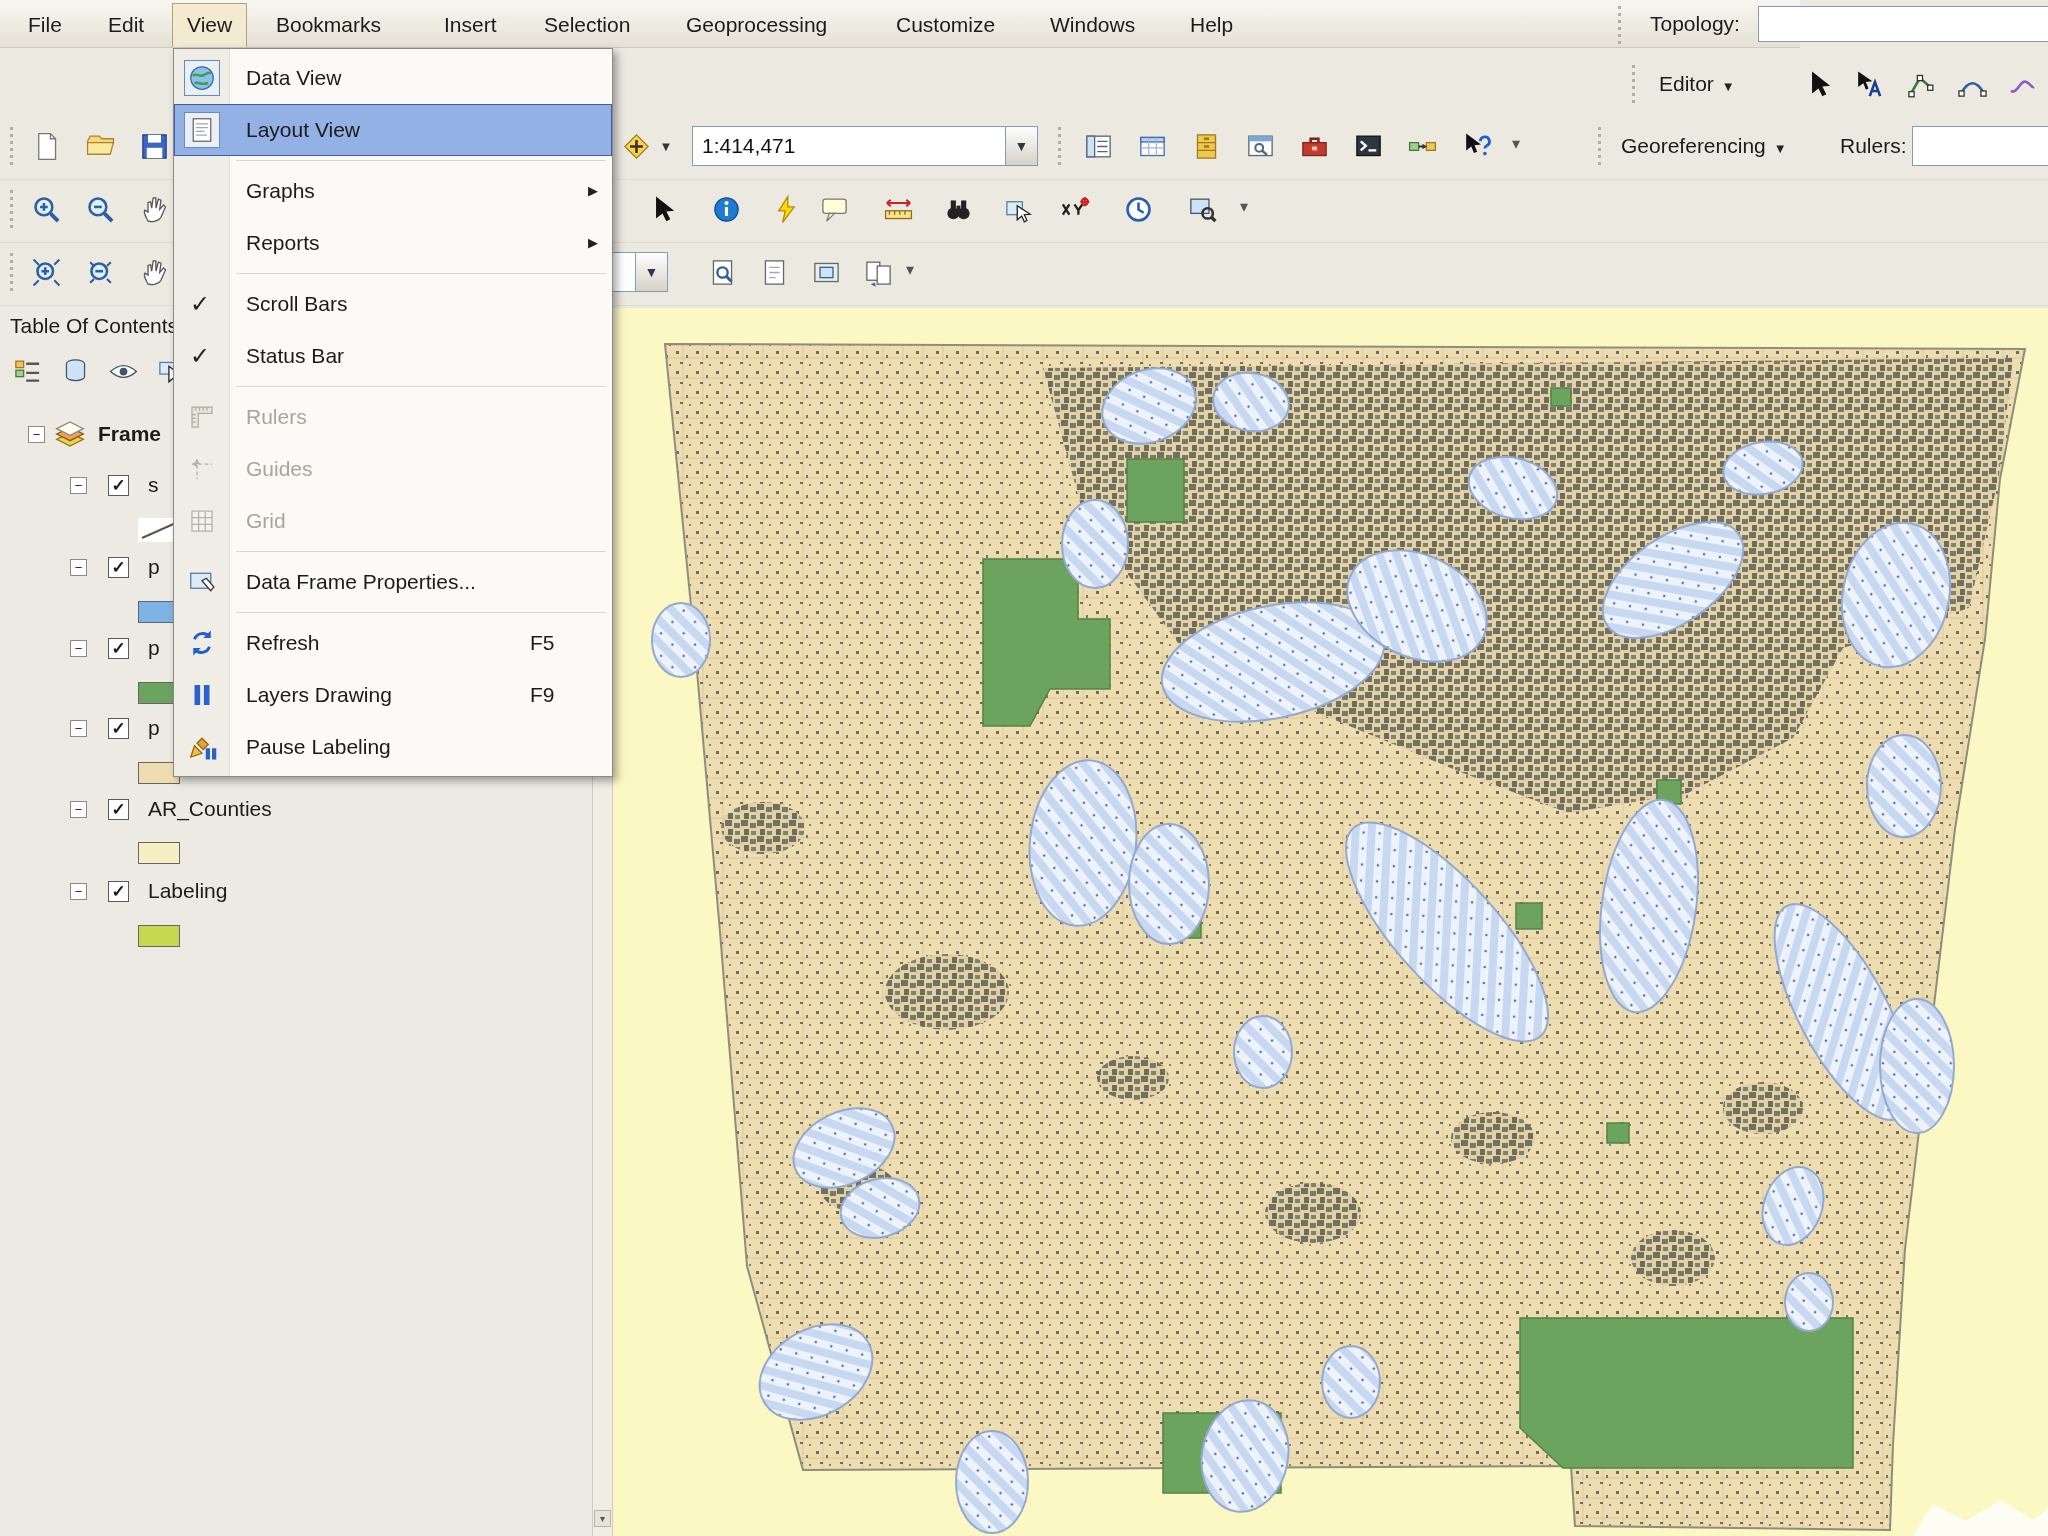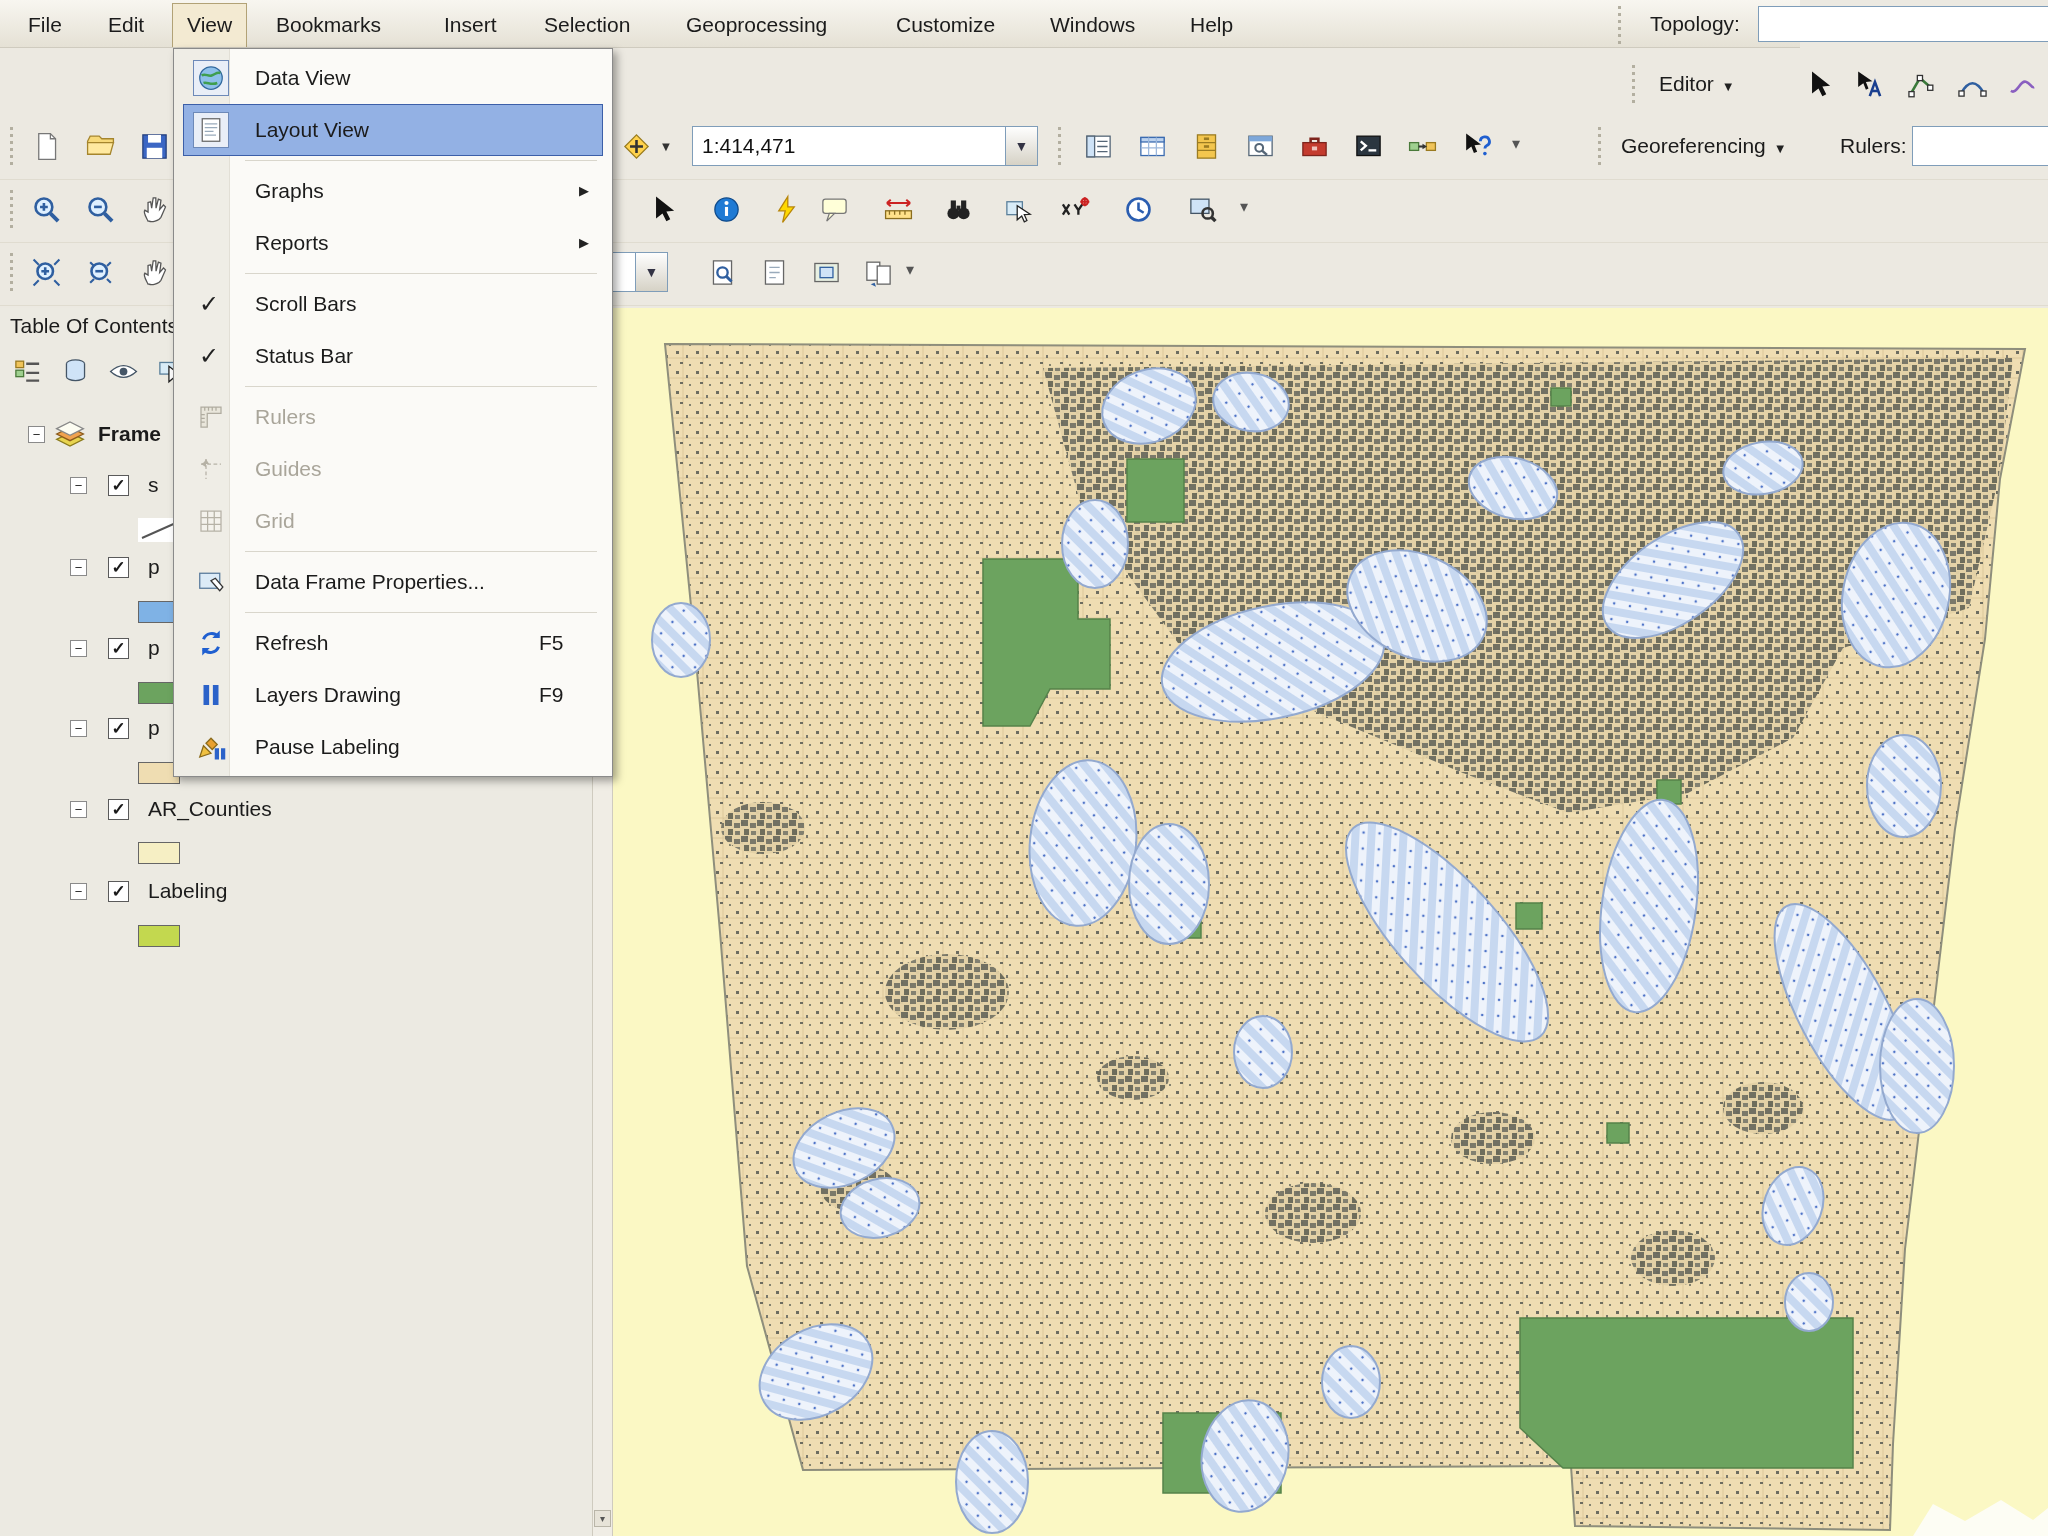--- a/index.html
+++ b/index.html
@@ -28,21 +28,21 @@
 
 .toc{position:absolute;left:0;top:308px;width:593px;height:1228px;background:#eceae2;border-right:1px solid #cfcbbf}
 .tocscroll{position:absolute;left:593px;top:308px;width:20px;height:1228px;background:#f0ede5;border-right:1px solid #cfcbbf}
 .sbox{position:absolute;left:1px;width:17px;height:17px;background:#e7e3d8;border:1px solid #b9b5a8;display:flex;align-items:center;justify-content:center;font-size:10px;color:#555}
 .expbox{position:absolute;width:17px;height:17px;background:#fff;border:1px solid #8a8a8a;display:flex;align-items:center;justify-content:center;font-size:13px;line-height:1;color:#222}
 .chk{position:absolute;width:21px;height:21px;background:#fff;border:1px solid #5a5a5a;display:flex;align-items:center;justify-content:center}
 .chk span{font-size:17px;font-weight:bold;color:#1a1a1a;line-height:1}
 .tlabel{position:absolute;white-space:nowrap}
 .swatch{position:absolute;width:42px;height:22px;border:1px solid #666}
 
-.vmenu{position:absolute;left:173px;top:48px;width:440px;background:#fbfaf7;border:1px solid #8a8a8a;box-shadow:4px 4px 8px rgba(0,0,0,.35);z-index:50;padding:3px 9px}
+.vmenu{position:absolute;left:173px;top:48px;width:440px;background:#fbfaf7;border:1px solid #8a8a8a;box-shadow:4px 4px 8px rgba(0,0,0,.35);z-index:50;padding:3px 0}
 .vmenu .gutter{position:absolute;left:0;top:0;bottom:0;width:56px;background:#efede6;border-right:1px solid #e2dfd6}
 .vitem{position:relative;height:52px}
 .vitem .vtext{position:absolute;left:72px;top:0;line-height:52px;white-space:nowrap}
 .vitem .vshort{position:absolute;left:356px;top:0;line-height:52px}
 .vitem .sub{position:absolute;right:14px;top:0;line-height:52px;font-size:13px;color:#222}
 .vitem .gchk{position:absolute;left:16px;top:0;line-height:52px;font-size:24px;color:#222}
 .vitem.sel{background:#93b1e4;box-shadow:inset 0 0 0 1px #3c5fa8}
 .vitem.dis .vtext{color:#a9a59a}
 .vsep{height:1px;background:#d9d6cc;margin:4px 6px 4px 62px}
 .gico{position:absolute;left:10px;top:8px;width:36px;height:36px;display:flex;align-items:center;justify-content:center}

